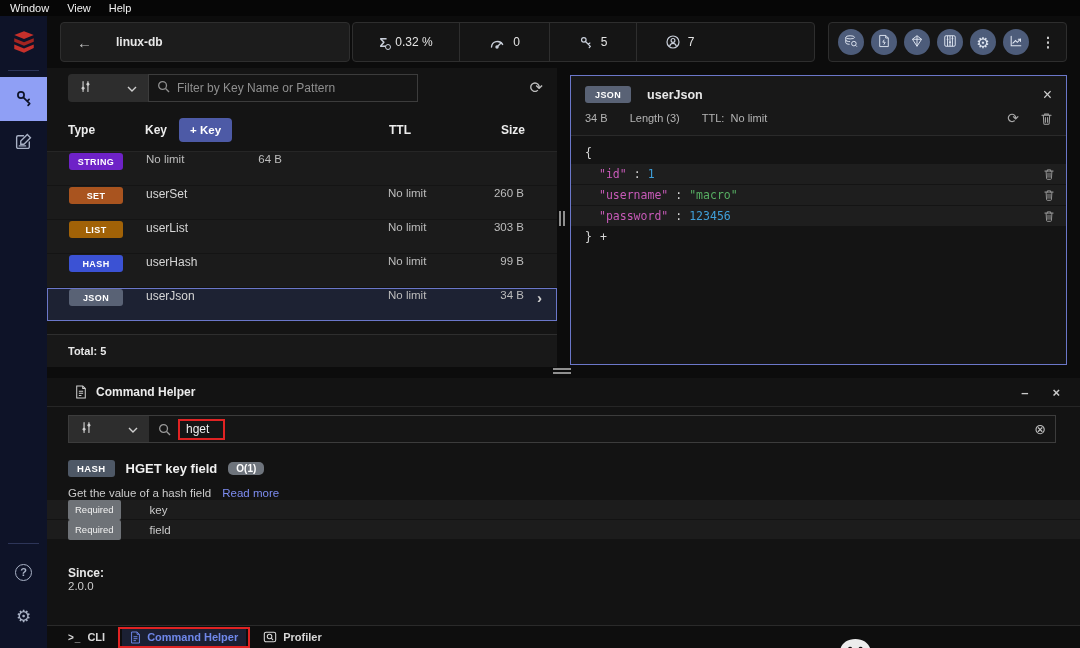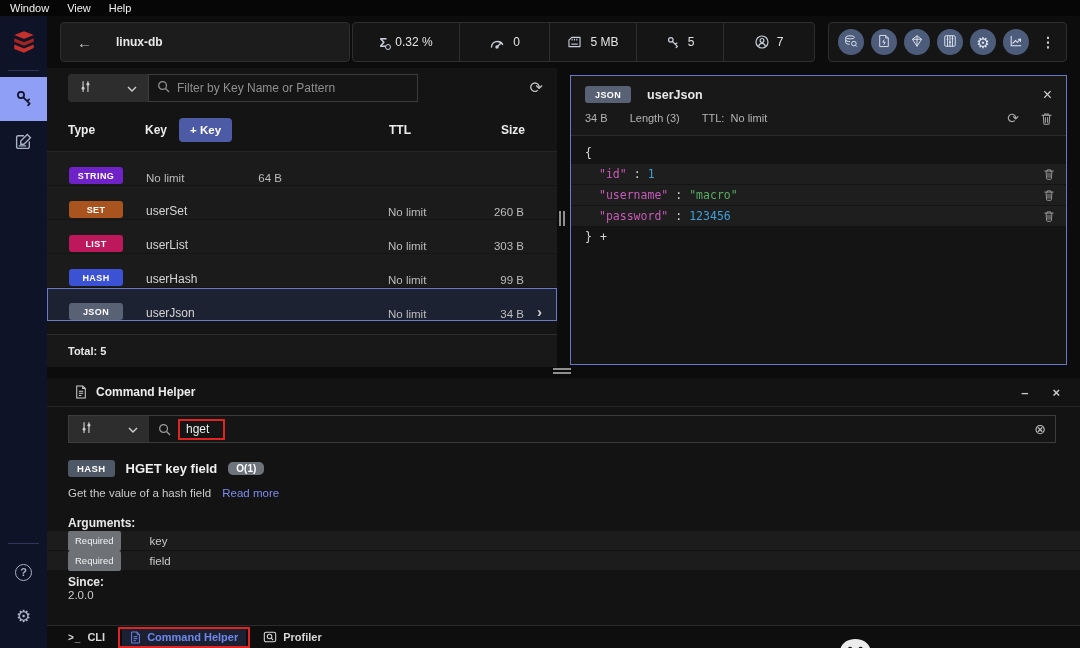--- a/index.html
+++ b/index.html
@@ -43,21 +43,21 @@
   .search-box input{flex:1;background:transparent;border:0;outline:0;color:#dddddd;font-size:12px;font-family:"Liberation Sans",sans-serif}
   .search-box input::placeholder{color:#8f8f8f}
   .refresh{margin-left:auto;color:#bdbdbd;font-size:16px;line-height:1;cursor:pointer}
   .thead{display:flex;align-items:center;height:44px;padding:0 14px 0 21px;border-bottom:1px solid #262626;font-weight:bold;font-size:12px;color:#ececec}
   .col-type{width:77px}
   .col-key{flex:1;display:flex;align-items:center;gap:12px}
   .col-ttl{width:72px}
   .col-size{width:64px;text-align:right}
   .col-ch{width:18px;text-align:right}
   .addkey{height:24px;padding:12px 11px;border-radius:4px;color:#fff;font-weight:bold;font-size:11.5px;display:flex;align-items:center;cursor:pointer}
-  .krow{display:flex;align-items:flex-end;height:33px;padding:0 14px 0 21px;background:#1b1b1b;border:1px solid transparent;margin-bottom:1px;font-size:12px;color:#d6d6d6;cursor:pointer}
+  .krow{display:flex;align-items:flex-start;height:33px;padding:0 14px 0 21px;background:#1b1b1b;border:1px solid transparent;margin-bottom:1px;font-size:12px;color:#d6d6d6;cursor:pointer}
   .krow .col-ttl,.krow .col-size{color:#bdbdbd;font-size:11.5px}
   .krow.selected{background:#1d2233}
   .badge{display:inline-flex;align-items:center;justify-content:center;width:54px;height:17px;border-radius:3px;font-size:9px;font-weight:bold;letter-spacing:.4px;color:#fff}
   .chev{color:#cfcfcf;font-size:15px;font-weight:bold}
   .total-row{margin-top:12px;border-top:1px solid #2e2e2e;flex:1;display:flex;align-items:center;padding-left:21px;font-weight:bold;font-size:11px;background:#181818}
 
   
   .v-handle{position:absolute;left:559px;top:211px;display:flex;gap:2px;cursor:col-resize}
   .v-handle i{width:2px;height:15px;background:#8f8f8f}
   .h-handle{position:absolute;left:553px;top:368px;display:flex;flex-direction:column;gap:2px;cursor:row-resize}
@@ -95,21 +95,21 @@
   .sbadge{display:inline-flex;align-items:center;justify-content:center;height:17px;padding:0 9px;border-radius:3px;font-size:9.5px;font-weight:bold;letter-spacing:.4px;color:#fff}
   .sig{font-weight:bold;font-size:13px;color:#f0f0f0}
   .obadge{background:#6e747c;border-radius:5px;padding:1px 8px;font-size:10px;font-weight:bold;color:#fdfdfd}
   .summary{margin-top:10px;font-size:11.5px;color:#cbcbcb;display:flex;gap:11px;align-items:center}
   .readmore{cursor:pointer}
   .args-label{margin-top:17px;font-weight:bold;font-size:12px}
   .arg-row{display:flex;align-items:center;background:#1c1c1c;height:19px;margin:1px -24px 1px -21px;padding:0 24px 0 21px}
   .arg-row:first-of-type{margin-top:6px}
   .rbadge{display:inline-flex;align-items:center;justify-content:center;height:20px;padding:0 7px;border-radius:2px;background:#6e7277;font-size:9.5px;color:#f1f1f1}
   .arg-name{margin-left:29px;font-size:11.5px;color:#cbcbcb}
-  .since-label{margin-top:5px;font-weight:bold;font-size:12px}
+  .since-label{margin-top:27px;font-weight:bold;font-size:12px}
   .since-val{font-size:11.5px;color:#cbcbcb}
   .watermark{position:absolute;right:28px;top:188px;display:flex;align-items:center;gap:10px;color:#dedede}
   .watermark .wm-text{font-size:27px;letter-spacing:.5px}
   .tabbar{margin-top:auto;height:23px;background:#0e0e0e;border-top:1px solid #2a2a2a;display:flex;align-items:center;gap:13px;padding-left:21px;font-size:11px;font-weight:bold;color:#d8d8d8}
   .tab{display:flex;align-items:center;gap:6px;cursor:pointer}
   .tab .tic{display:flex;align-items:center}
   .term-glyph{font-size:10px;font-weight:bold;letter-spacing:1px}
   .redbox{border:2px solid #e02323;padding:0 2px;display:flex;align-items:center}
   .tab.active{background:#1b2033;color:#6f87ea;padding:2px 8px}
 </style>
@@ -176,30 +176,20 @@
         <svg viewBox="0 0 16 13" width="16" height="13" fill="none" stroke="currentColor" stroke-width="1.4" stroke-linecap="round">
           <path d="M2.5 11A6 6 0 0 1 13.6 8.4"></path>
             <path d="M8 11l4.2-4.2"></path>
             <circle cx="8" cy="11" r="1" fill="currentColor"></circle>
         </svg>
       </span>
       <span>0</span>
     </div>
     <div class="stat">
       <span class="ic">
-        <svg viewBox="0 0 16 13" width="15" height="12" fill="none" stroke="currentColor" stroke-width="1.2" stroke-linejoin="round">
-          <path d="M2 4.5L5 1.5h9v10H2z"></path>
-            <path d="M4.5 8.8h7"></path>
-            <path d="M5.5 3v1.8M8 3v1.8M10.5 3v1.8"></path>
-        </svg>
-      </span>
-      <span>5 MB</span>
-    </div>
-    <div class="stat">
-      <span class="ic">
         <svg viewBox="0 0 16 16" width="14" height="14" fill="none" stroke="currentColor" stroke-width="1.4" stroke-linecap="round">
           <circle cx="5.5" cy="5.5" r="2.6"></circle>
             <path d="M7.4 7.4l5.6 5.6M10.8 10.8l1.6-1.6M13 13l-1.3 1.3"></path>
         </svg>
       </span>
       <span>5</span>
     </div>
     <div class="stat">
       <span class="ic">
         <svg viewBox="0 0 14 14" width="14" height="14" fill="none" stroke="currentColor" stroke-width="1.2">
@@ -312,21 +302,21 @@
       <span class="col-ch"></span>
     </div>
     <div class="krow">
       <span class="col-type"><span class="badge" style="background-color: rgb(169, 84, 31);">SET</span></span>
       <span class="col-key">userSet</span>
       <span class="col-ttl">No limit</span>
       <span class="col-size">260 B</span>
       <span class="col-ch"></span>
     </div>
     <div class="krow">
-      <span class="col-type"><span class="badge" style="background-color: #be185d;">LIST</span></span>
+      <span class="col-type"><span class="badge" style="background-color: #a16207;">LIST</span></span>
       <span class="col-key">userList</span>
       <span class="col-ttl">No limit</span>
       <span class="col-size">303 B</span>
       <span class="col-ch"></span>
     </div>
     <div class="krow">
       <span class="col-type"><span class="badge" style="background-color: rgb(59, 82, 212);">HASH</span></span>
       <span class="col-key">userHash</span>
       <span class="col-ttl">No limit</span>
       <span class="col-size">99 B</span>
@@ -461,21 +451,20 @@
     <div class="h-content">
       <div class="sig-row">
         <span class="sbadge" style="background-color: rgb(78, 88, 102);">HASH</span>
         <span class="sig">HGET key field</span>
         <span class="obadge">O(1)</span>
       </div>
       <div class="summary">
         <span>Get the value of a hash field</span>
         <span class="readmore" style="color: rgb(125, 140, 240);">Read more</span>
       </div>
-      <div class="args-label">Arguments:</div>
       <div class="arg-row">
         <span class="rbadge">Required</span>
         <span class="arg-name">key</span>
       </div>
       <div class="arg-row">
         <span class="rbadge">Required</span>
         <span class="arg-name">field</span>
       </div>
       <div class="since-label">Since:</div>
       <div class="since-val">2.0.0</div>

